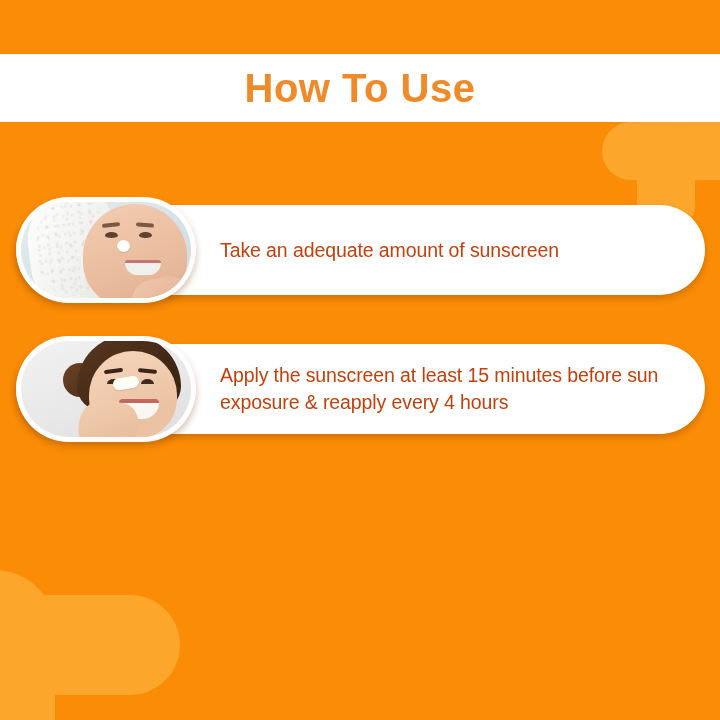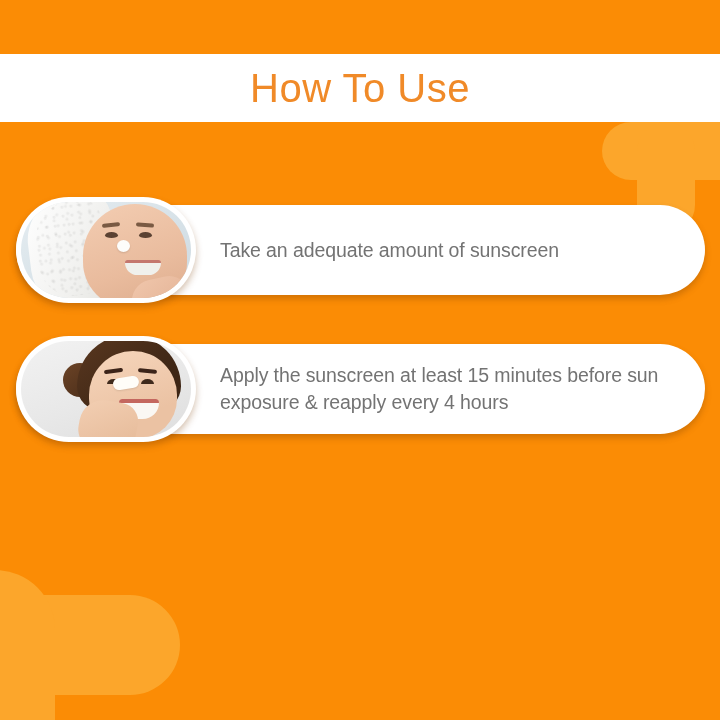--- a/index.html
+++ b/index.html
@@ -70,21 +70,21 @@
     height: 68px;
     background: #FFFFFF;
     display: flex;
     align-items: center;
     justify-content: center;
   }
 
   .title-text {
     color: #F08A28;
     font-size: 40px;
-    font-weight: normal;
+    font-weight: bold;
     letter-spacing: 0.5px;
     line-height: 1;
   }
 
   
   .steps {
     position: absolute;
     top: 205px;
     left: 0;
     width: 720px;
@@ -105,21 +105,21 @@
     background: #FFFFFF;
     border-radius: 45px;
     box-shadow: 0 4px 6px rgba(120, 60, 0, 0.30);
     display: flex;
     align-items: center;
   }
 
   .step-text {
     margin-left: 204px;
     margin-right: 26px;
-    color: #737373;
+    color: #c2410c;
     font-size: 19.5px;
     line-height: 1.37;
     font-weight: 400;
     letter-spacing: -0.1px;
   }
 
   
   .step-thumb {
     position: absolute;
     left: 16px;

